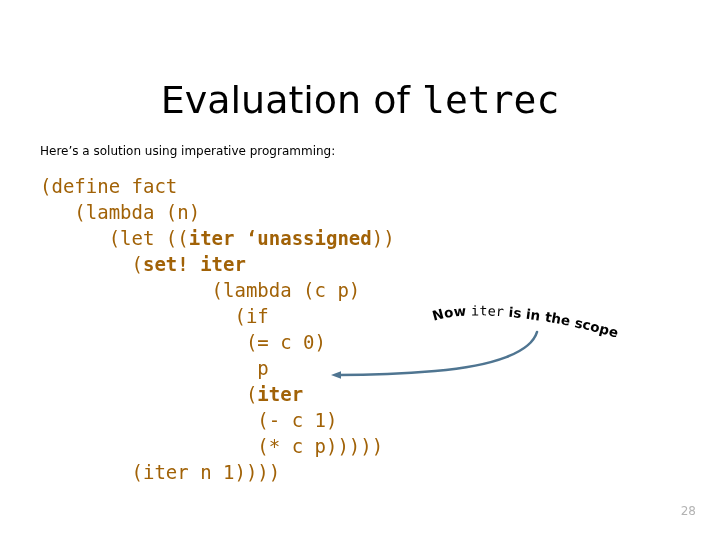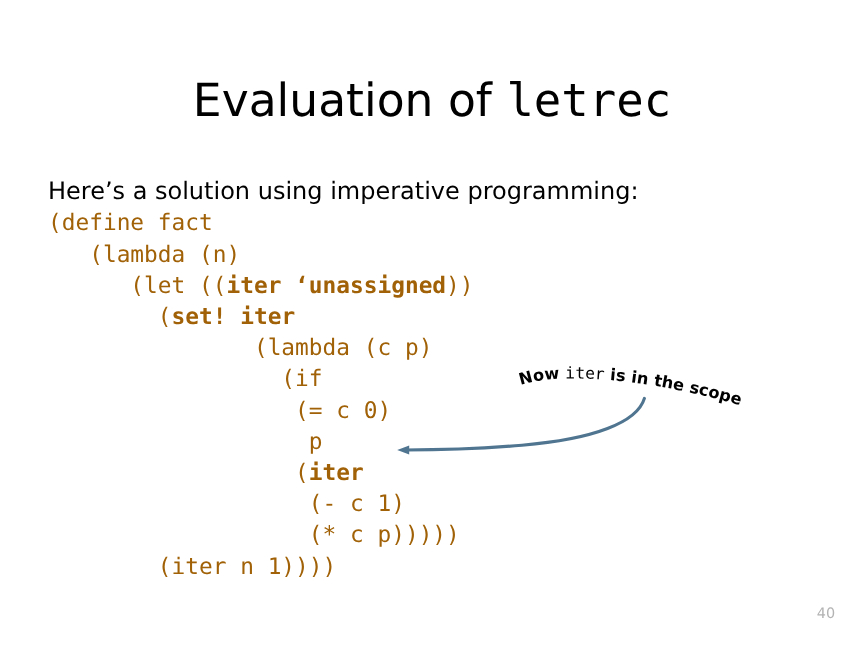--- a/index.html
+++ b/index.html
@@ -15,21 +15,21 @@
     background: #ffffff;
     overflow: hidden;
     font-family: "Liberation Sans", sans-serif;
     color: #000000;
   }
 
   
   #slide-title {
     position: absolute;
     left: 0;
-    top: 36px;
+    top: 52px;
     width: 720px;
     text-align: center;
     font-family: "DejaVu Sans", sans-serif;
     font-size: 38px;
     font-weight: 400;
     line-height: 46px;
     letter-spacing: 0px;
     white-space: nowrap;
   }
   #slide-title .mono {
@@ -37,21 +37,21 @@
     font-size: 38px;
     letter-spacing: 0px;
   }
 
   
   #intro-line {
     position: absolute;
     left: 40px;
     top: 128px;
     font-family: "DejaVu Sans", sans-serif;
-    font-size: 20px;
+    font-size: 12px;
     line-height: 22px;
     white-space: nowrap;
   }
 
   
   #code-block {
     position: absolute;
     left: 40px;
     top: 154px;
     font-family: "DejaVu Sans Mono", monospace;
@@ -130,15 +130,15 @@
       <path id="anno-arrowhead" d="M 331,375 L 341,371.2 L 341,378.8 Z" fill="#4f7591"></path>
 
       <text class="anno-text">
         <textPath href="#anno-text-path" startOffset="0">
           <tspan>Now </tspan><tspan class="anno-text-mono">iter</tspan><tspan> is in the scope</tspan>
         </textPath>
       </text>
     </svg>
   </div>
 
-  <div id="page-number">40</div>
+  <div id="page-number">28</div>
 
 </div>
 
 </body></html>

